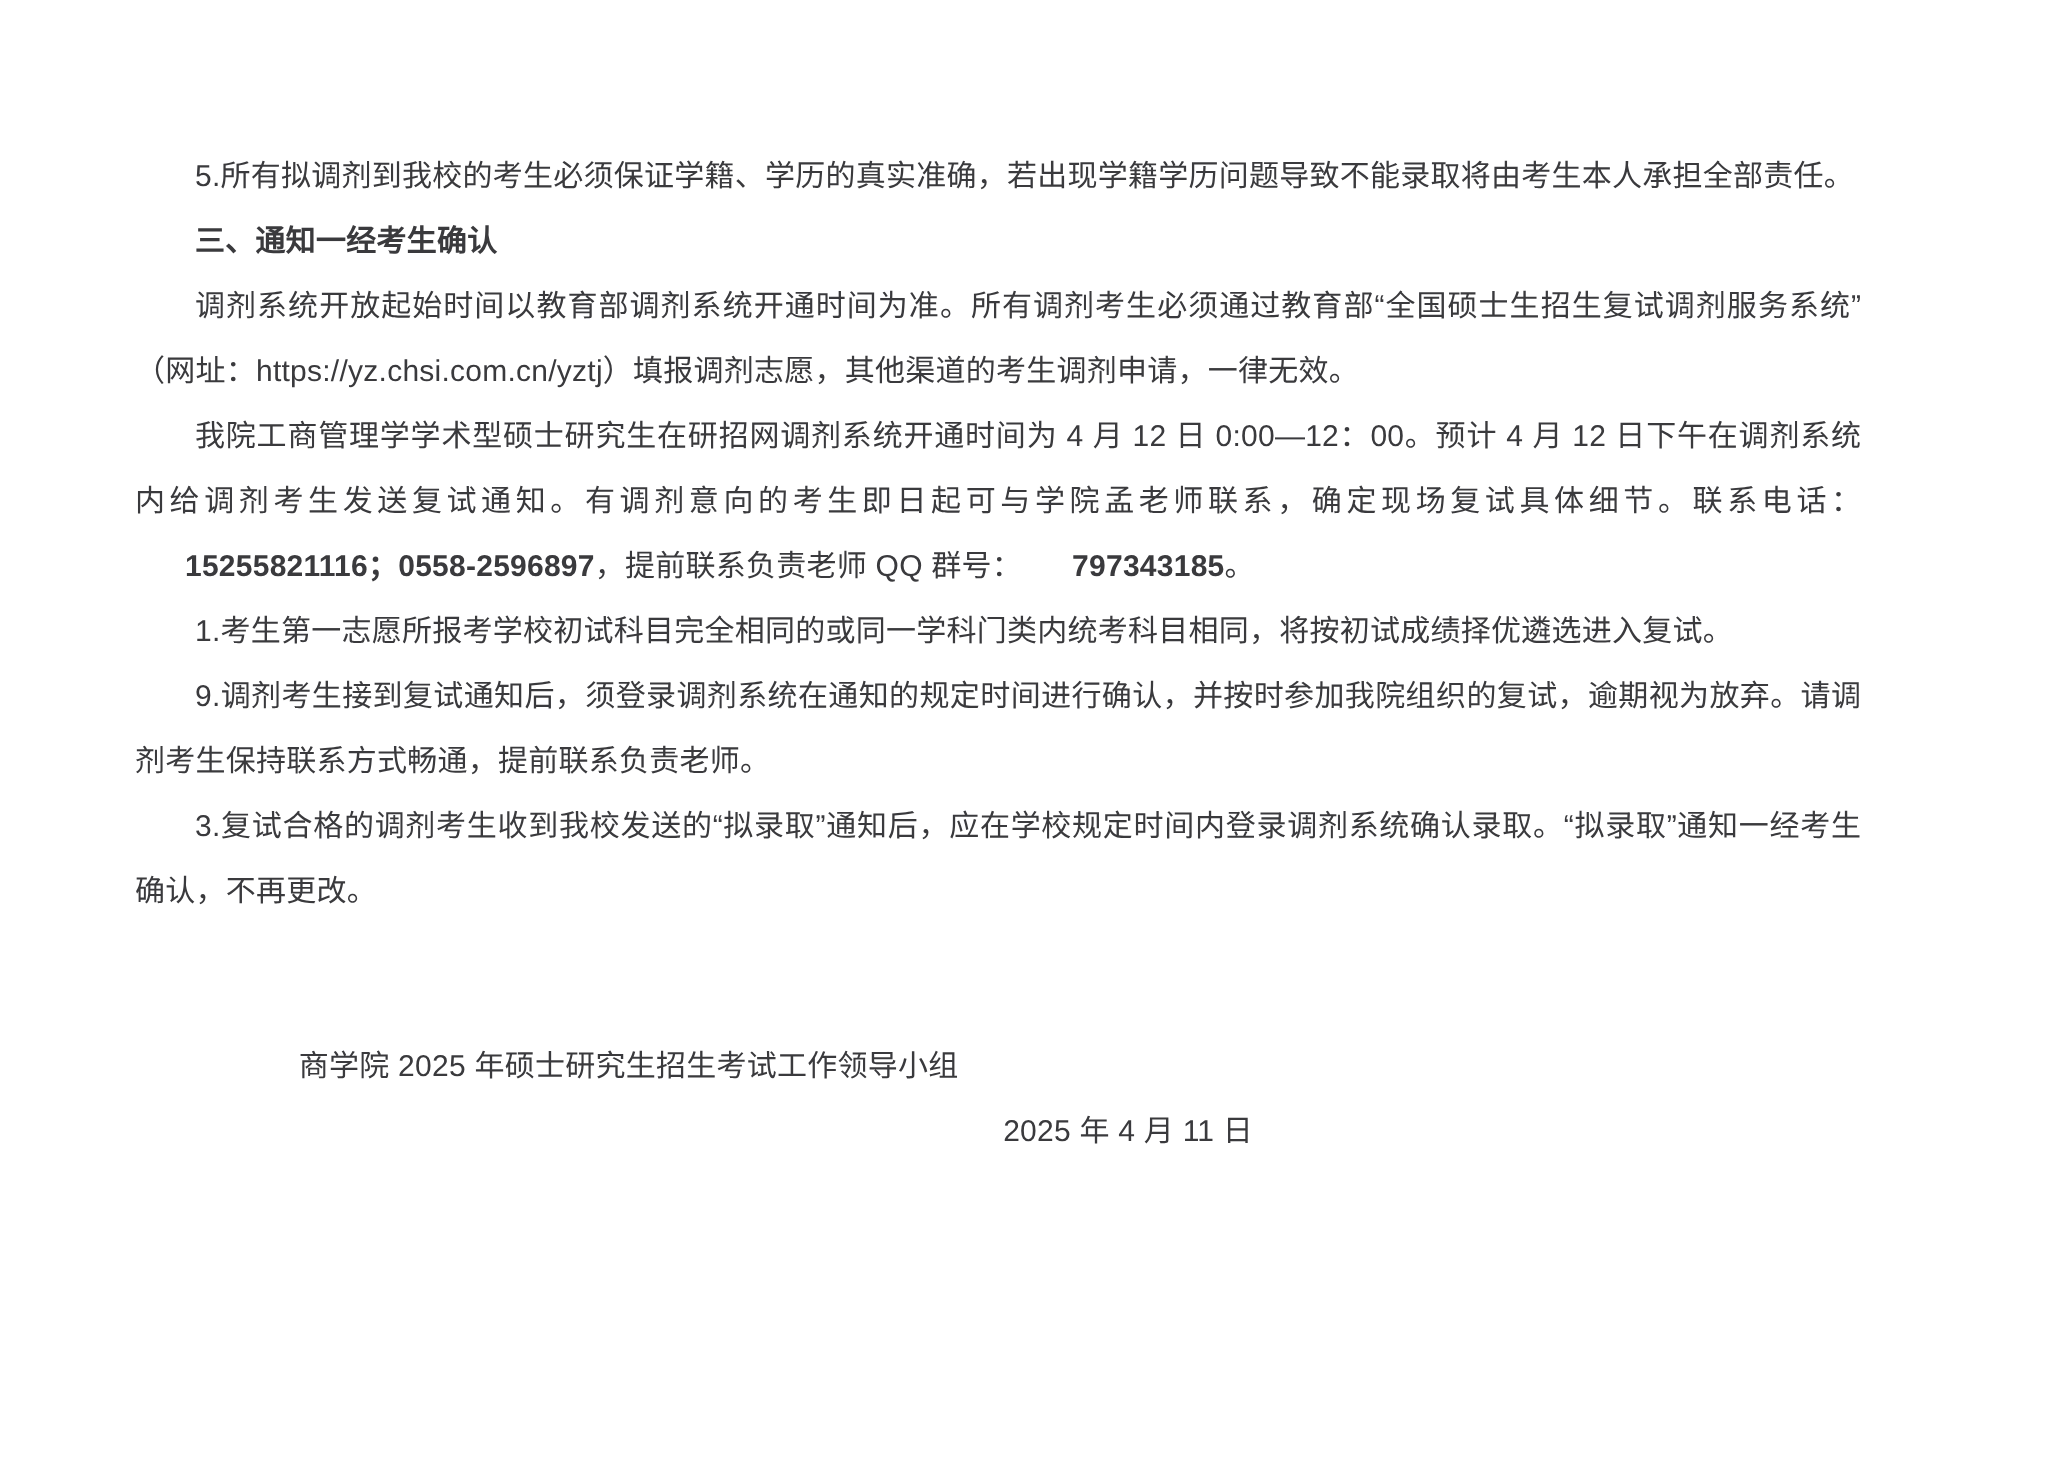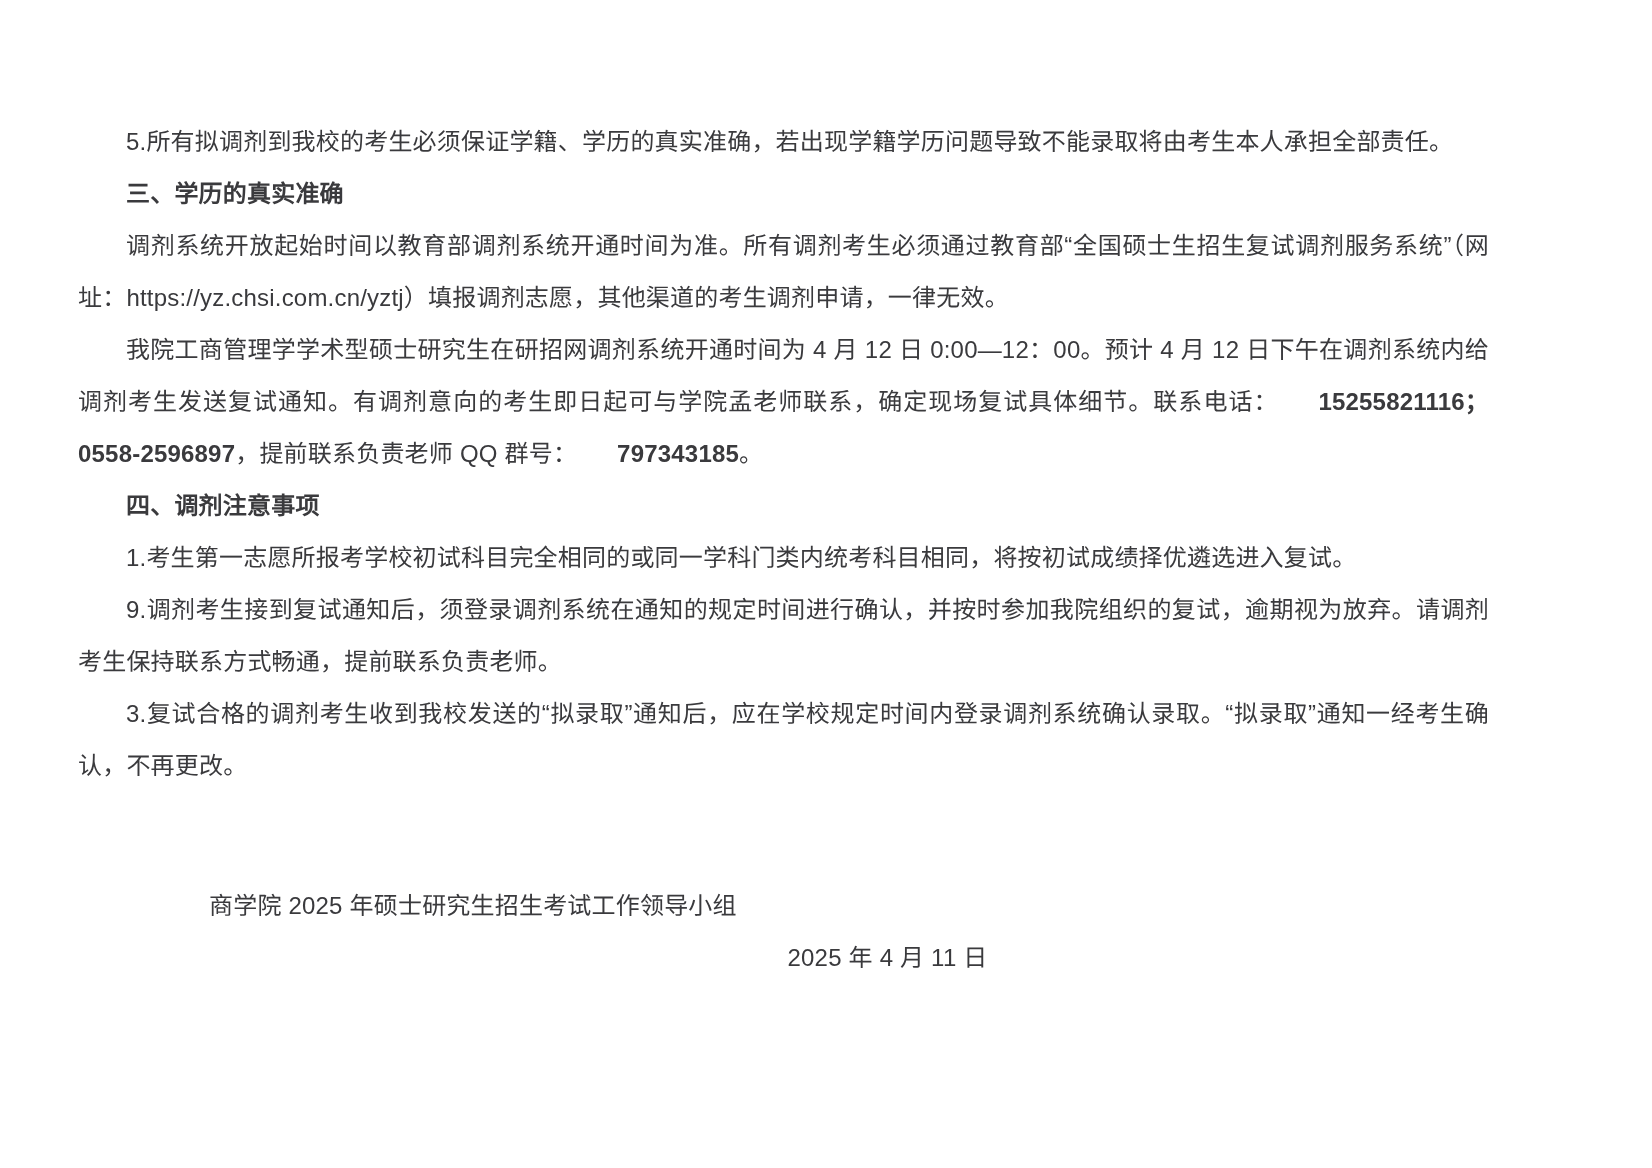--- a/index.html
+++ b/index.html
@@ -10,21 +10,21 @@
   body {
     width: 1652px;
     height: 1168px;
     overflow: hidden;
     font-family: "Liberation Sans", "DejaVu Sans", sans-serif;
   }
   .doc-page {
     box-sizing: border-box;
     width: 1652px;
     height: 1168px;
-    padding: 116px 163px 0 78px;
+    padding: 116px 163px 0 108px;
     background: #ffffff;
     color: #3a3a3d;
     font-size: 24px;
     line-height: 52px;
   }
   .para {
     margin: 0;
     text-align: justify;
     text-indent: 48px;
     letter-spacing: 0.2px;
@@ -54,27 +54,26 @@
     letter-spacing: 0.2px;
   }
 </style>
 </head>
 <body>
 
 <div class="doc-page">
 
   <p class="para">5.所有拟调剂到我校的考生必须保证学籍、学历的真实准确，若出现学籍学历问题导致不能录取将由考生本人承担全部责任。</p>
 
-  <p class="heading">三、学历的真实准确</p>
+  <p class="heading">三、通知一经考生确认</p>
 
   <p class="para">调剂系统开放起始时间以教育部调剂系统开通时间为准。所有调剂考生必须通过教育部“全国硕士生招生复试调剂服务系统”（网址：https://yz.chsi.com.cn/yztj）填报调剂志愿，其他渠道的考生调剂申请，一律无效。</p>
 
   <p class="para"><span>我院工商管理学学术型硕士研究生在研招网调剂系统开通时间为 4 月 12 日 0:00—12：00。预计 4 月 12 日下午在调剂系统内给调剂考生发送复试通知。有调剂意向的考生即日起可与学院孟老师联系，确定现场复试具体细节。联系电话：</span><span class="bold-seg">15255821116；0558-2596897</span><span>，提前联系负责老师 QQ 群号：</span><span class="bold-seg">797343185</span><span>。</span></p>
 
-  <p class="heading">四、调剂注意事项</p>
 
   <p class="para">1.考生第一志愿所报考学校初试科目完全相同的或同一学科门类内统考科目相同，将按初试成绩择优遴选进入复试。</p>
 
   <p class="para">9.调剂考生接到复试通知后，须登录调剂系统在通知的规定时间进行确认，并按时参加我院组织的复试，逾期视为放弃。请调剂考生保持联系方式畅通，提前联系负责老师。</p>
 
   <p class="para">3.复试合格的调剂考生收到我校发送的“拟录取”通知后，应在学校规定时间内登录调剂系统确认录取。“拟录取”通知一经考生确认，不再更改。</p>
 
   <div class="signature-line">商学院 2025 年硕士研究生招生考试工作领导小组</div>
 
   <div class="date-line">2025 年 4 月 11 日</div>

